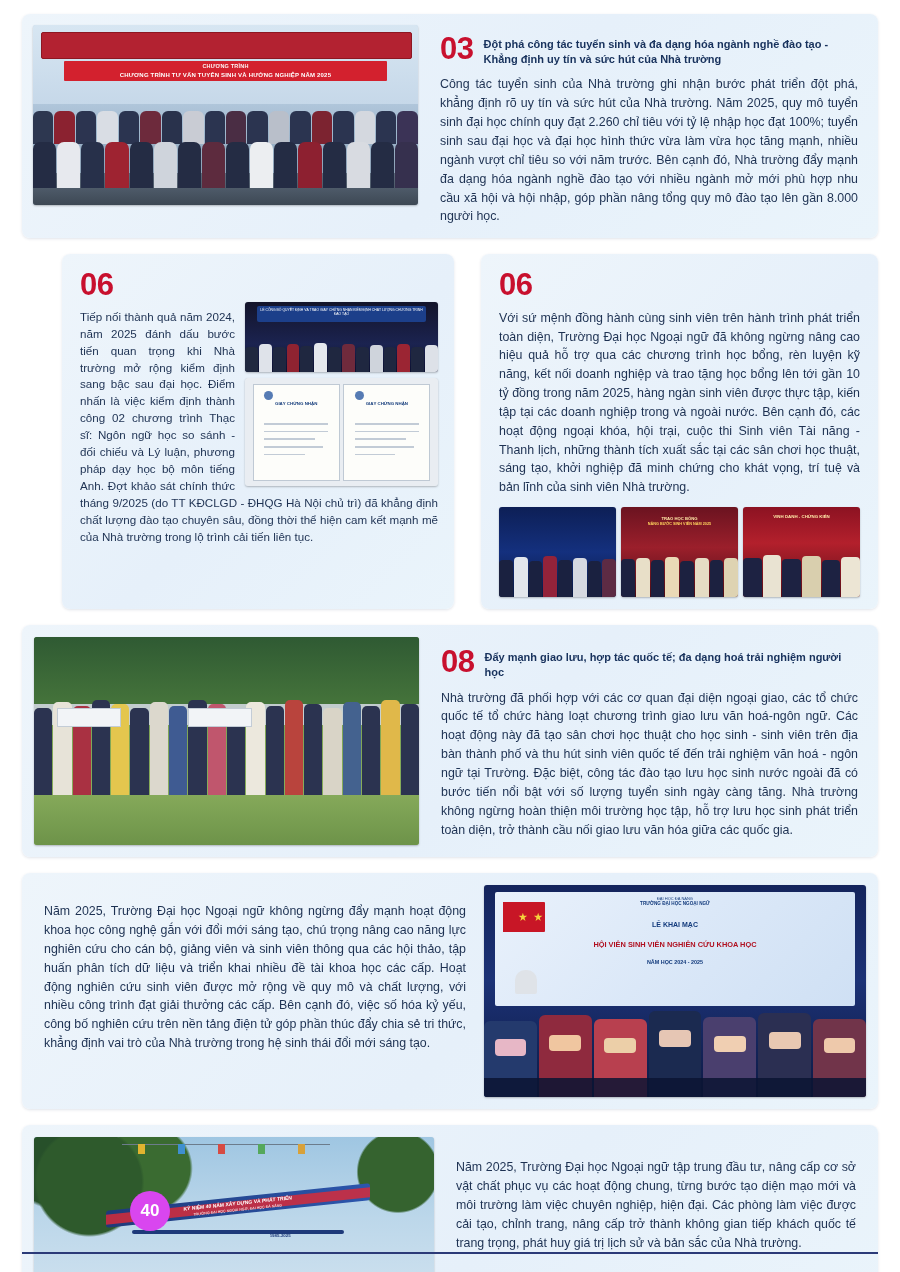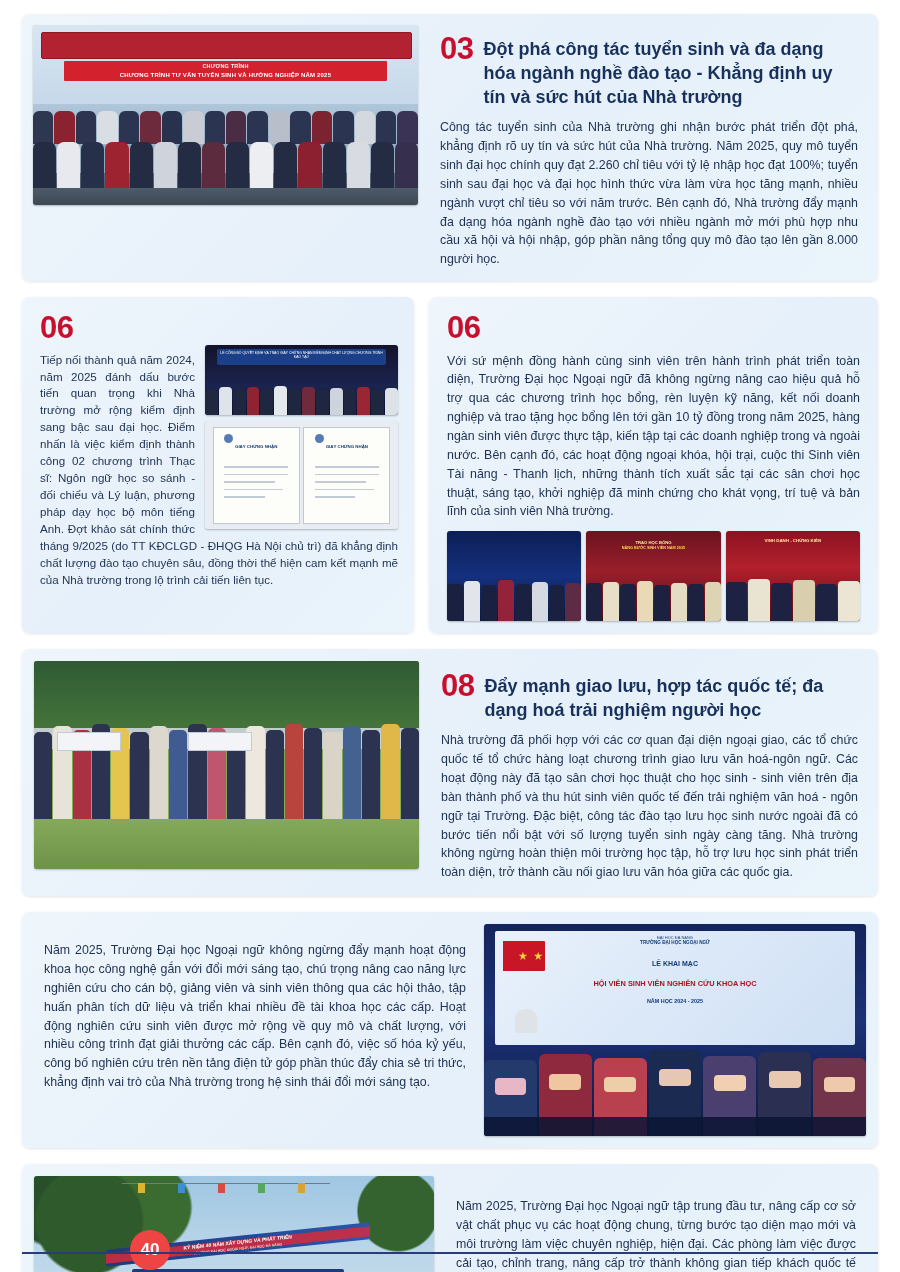--- a/index.html
+++ b/index.html
@@ -58,21 +58,21 @@
   .num {
     font-size: 31px;
     font-weight: bold;
     color: #c8102e;
     line-height: .92;
     letter-spacing: -0.5px;
     flex: 0 0 auto;
     padding-top: 1px;
   }
   .htitle {
-    font-size: 18px;
+    font-size: 11px;
     font-weight: bold;
     color: #17315c;
     line-height: 1.34;
     padding-top: 3px;
   }
   .htitle.small {
     font-size: 13.4px;
   }
 
   .body-text {
@@ -94,21 +94,22 @@
     margin: 11px 0 11px 11px;
   }
   #sec05 .txt {
     flex: 1;
     padding: 20px 20px 12px 22px;
   }
 
   
   .dual {
     display: flex;
-    gap: 0;
+    gap: 12px;
+    margin-left: 40px;
   }
   #sec06 {
     flex: 0 0 392px;
     margin-right: 15px;
   }
   #sec06 .inner { padding: 16px 16px 12px 18px; }
   #sec06 .photo-a {
     width: 193px; height: 70px;
     float: right; margin: 2px 0 6px 10px;
   }
@@ -476,21 +477,21 @@
         <div style="position:absolute;left:0;top:18%;width:100%;height:15%;background:linear-gradient(90deg,#1e3a7a,#2c56ad);transform:skewY(-6deg);border-radius:3px"></div>
         <div style="position:absolute;left:0;top:22%;width:100%;height:9%;background:#d62b3a;transform:skewY(-6deg);opacity:.85"></div>
         <div style="position:absolute;left:2%;top:20%;width:96%;color:#fff;font-size:5px;font-weight:bold;text-align:center;transform:skewY(-6deg);line-height:1.5;padding-top:1px">
           <div>KỶ NIỆM 40 NĂM XÂY DỰNG VÀ PHÁT TRIỂN</div>
           <div style="font-size:3.6px;font-weight:normal">TRƯỜNG ĐẠI HỌC NGOẠI NGỮ, ĐẠI HỌC ĐÀ NẴNG</div>
         </div>
         <div style="position:absolute;left:10%;top:48%;width:80%;height:4px;background:#1e3a7a;border-radius:2px"></div>
         <div style="position:absolute;left:62%;top:50%;font-size:4.4px;color:#1e3a7a;font-weight:bold">1985-2025</div>
       </div>
 
-      <div style="position:absolute;left:24%;top:30%;width:40px;height:40px;border-radius:50%;background:#ef4444;color:#fff;font-size:17px;font-weight:bold;display:flex;align-items:center;justify-content:center">40</div>
+      <div style="position:absolute;left:24%;top:30%;width:40px;height:40px;border-radius:50%;background:#d946ef;color:#fff;font-size:17px;font-weight:bold;display:flex;align-items:center;justify-content:center">40</div>
 
       <div style="position:absolute;left:22%;top:4%;width:52%;height:1px;background:#6c7c8c"></div>
       <div style="position:absolute;left:26%;top:4%;width:7px;height:10px;background:#e0b32f"></div>
       <div style="position:absolute;left:36%;top:4%;width:7px;height:10px;background:#3f8fcf"></div>
       <div style="position:absolute;left:46%;top:4%;width:7px;height:10px;background:#d64b43"></div>
       <div style="position:absolute;left:56%;top:4%;width:7px;height:10px;background:#55a85c"></div>
       <div style="position:absolute;left:66%;top:4%;width:7px;height:10px;background:#d8a13a"></div>
     </div>
     <div class="txt">
       <div class="body-text">Năm 2025, Trường Đại học Ngoại ngữ tập trung đầu tư, nâng cấp cơ sở vật chất phục vụ các hoạt động chung, từng bước tạo diện mạo mới và môi trường làm việc chuyên nghiệp, hiện đại. Các phòng làm việc được cải tạo, chỉnh trang, nâng cấp trở thành không gian tiếp khách quốc tế trang trọng, phát huy giá trị lịch sử và bản sắc của Nhà trường.</div>

